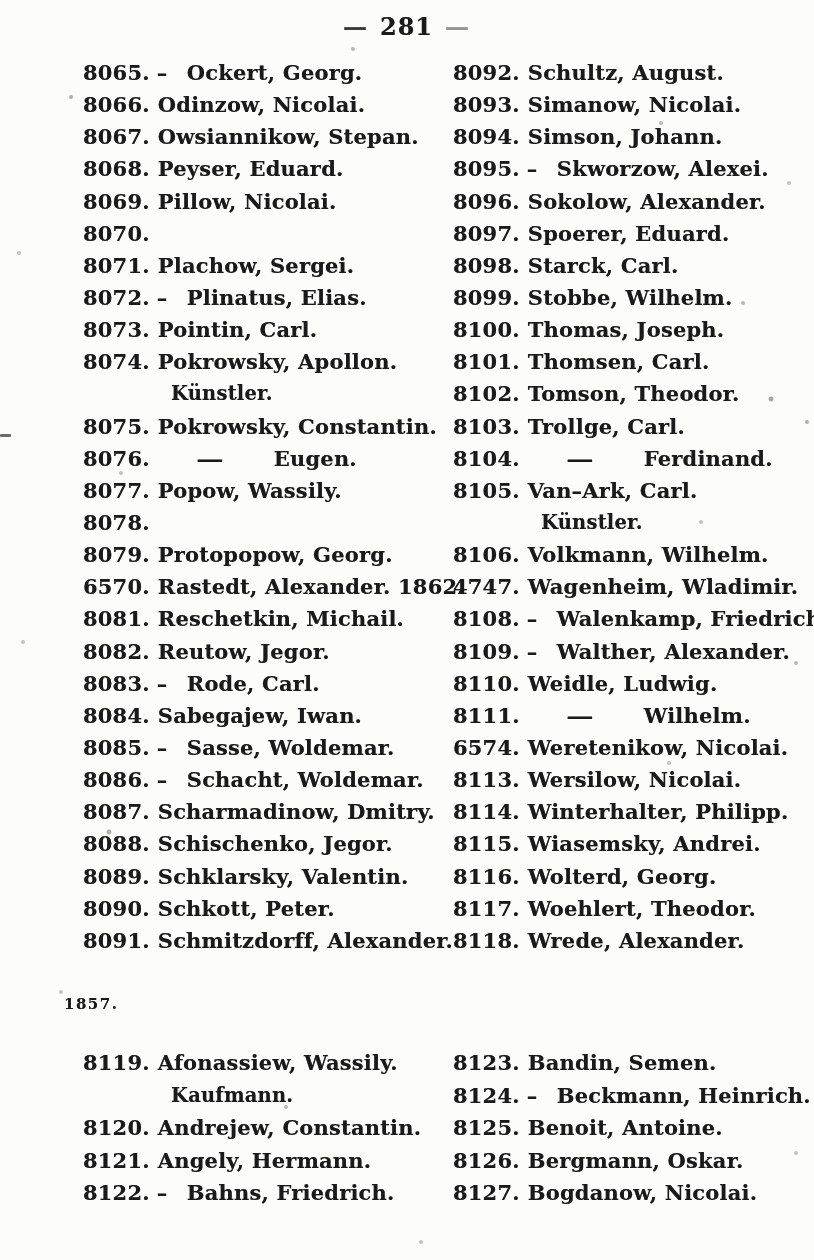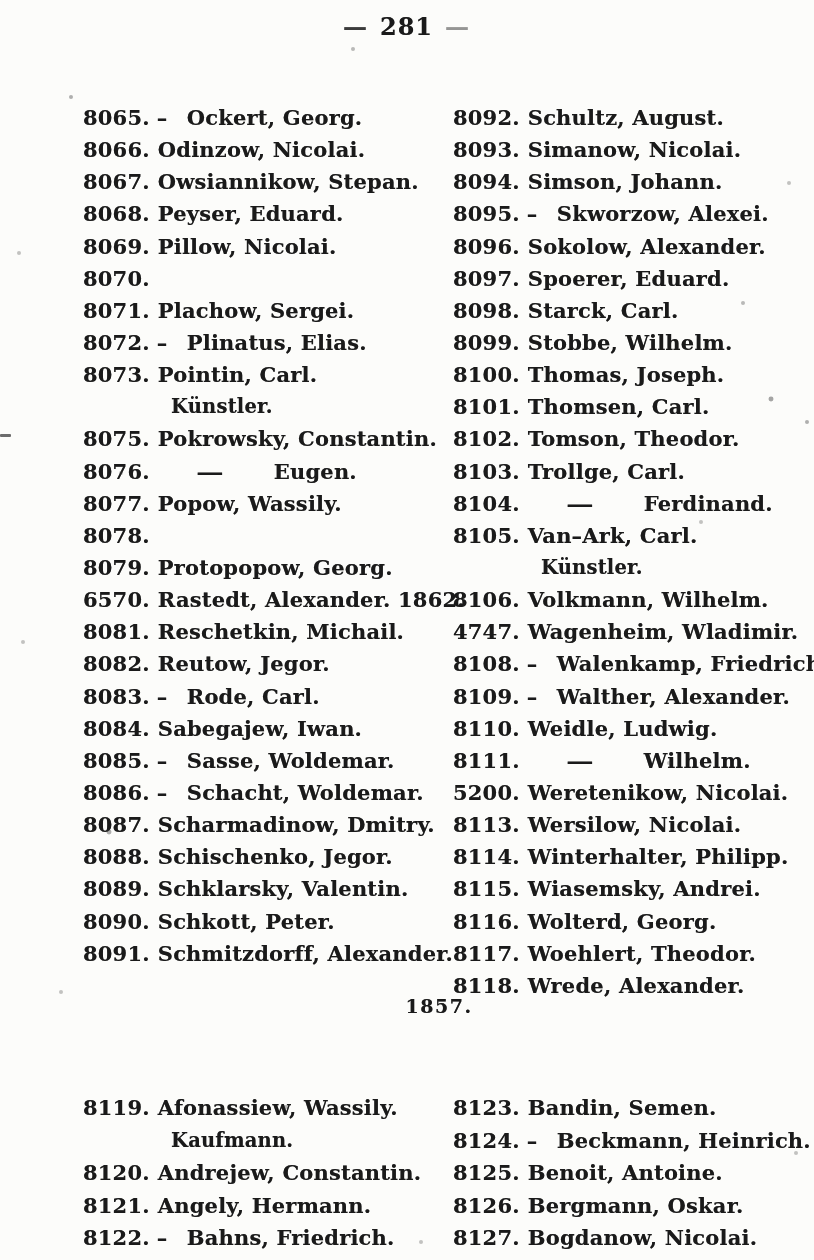--- a/index.html
+++ b/index.html
@@ -15,21 +15,21 @@
 
   .page-number-line {
     position: absolute; top: 12px; left: 0; right: 0;
     text-align: center;
     font-size: 24px; font-weight: 700; letter-spacing: 1px;
     white-space: nowrap;
   }
   .dash-left  { opacity: 0.85; margin-right: 12px; }
   .dash-right { opacity: 0.45; margin-left: 12px; letter-spacing: 2px; }
 
-  .col { position: absolute; margin-top: 45px; }
+  .col { position: absolute; }
   #col-0-0 { left: 83px;  top: 57px; }
   #col-0-1 { left: 453px; top: 57px; }
   #col-1-0 { left: 83px;  top: 1047px; }
   #col-1-1 { left: 453px; top: 1047px; }
 
   .entry-row {
     display: flex; align-items: baseline;
     white-space: nowrap;
     font-size: 21px; font-weight: 700;
     letter-spacing: 0.2px;
@@ -43,22 +43,22 @@
   .entry-name   { margin-left: 8px; }
   .entry-name.after-prefix, .entry-name.after-ditto { margin-left: 4px; }
 
   .entry-sub {
     padding-left: 88px;
     font-size: 19.5px;
   }
 
   .year-heading {
     position: absolute; top: 995px; left: 0; right: 0;
-    text-align: center; text-indent: 64px;
-    font-size: 19px; font-weight: 700; letter-spacing: 1.5px;
+    text-align: left; text-indent: 64px;
+    font-size: 15px; font-weight: 700; letter-spacing: 1.5px;
   }
 
   .margin-dash {
     position: absolute; left: 0; top: 434px;
     width: 11px; height: 3px;
     background: #3c3c3c; opacity: 0.75; border-radius: 1px;
   }
 
   .specks {
     position: absolute; top: 0; left: 0;
@@ -123,20 +123,24 @@
     </div>
     <div class="entry-row">
       <span class="entry-num">8072.</span>
       <span class="entry-prefix">–</span>
       <span class="entry-name after-prefix">Plinatus, Elias.</span>
     </div>
     <div class="entry-row">
       <span class="entry-num">8073.</span>
       <span class="entry-name">Pointin, Carl.</span>
     </div>
+    <div class="entry-row">
+      <span class="entry-num">8074.</span>
+      <span class="entry-name">Pokrowsky, Apollon.</span>
+    </div>
     <div class="entry-row entry-sub">Künstler.</div>
     <div class="entry-row">
       <span class="entry-num">8075.</span>
       <span class="entry-name">Pokrowsky, Constantin.</span>
     </div>
     <div class="entry-row">
       <span class="entry-num">8076.</span>
       <span class="entry-ditto">—</span>
       <span class="entry-name after-ditto">Eugen.</span>
     </div>
@@ -284,21 +288,21 @@
     <div class="entry-row">
       <span class="entry-num">8110.</span>
       <span class="entry-name">Weidle, Ludwig.</span>
     </div>
     <div class="entry-row">
       <span class="entry-num">8111.</span>
       <span class="entry-ditto">—</span>
       <span class="entry-name after-ditto">Wilhelm.</span>
     </div>
     <div class="entry-row">
-      <span class="entry-num">5200.</span>
+      <span class="entry-num">6574.</span>
       <span class="entry-name">Weretenikow, Nicolai.</span>
     </div>
     <div class="entry-row">
       <span class="entry-num">8113.</span>
       <span class="entry-name">Wersilow, Nicolai.</span>
     </div>
     <div class="entry-row">
       <span class="entry-num">8114.</span>
       <span class="entry-name">Winterhalter, Philipp.</span>
     </div>

